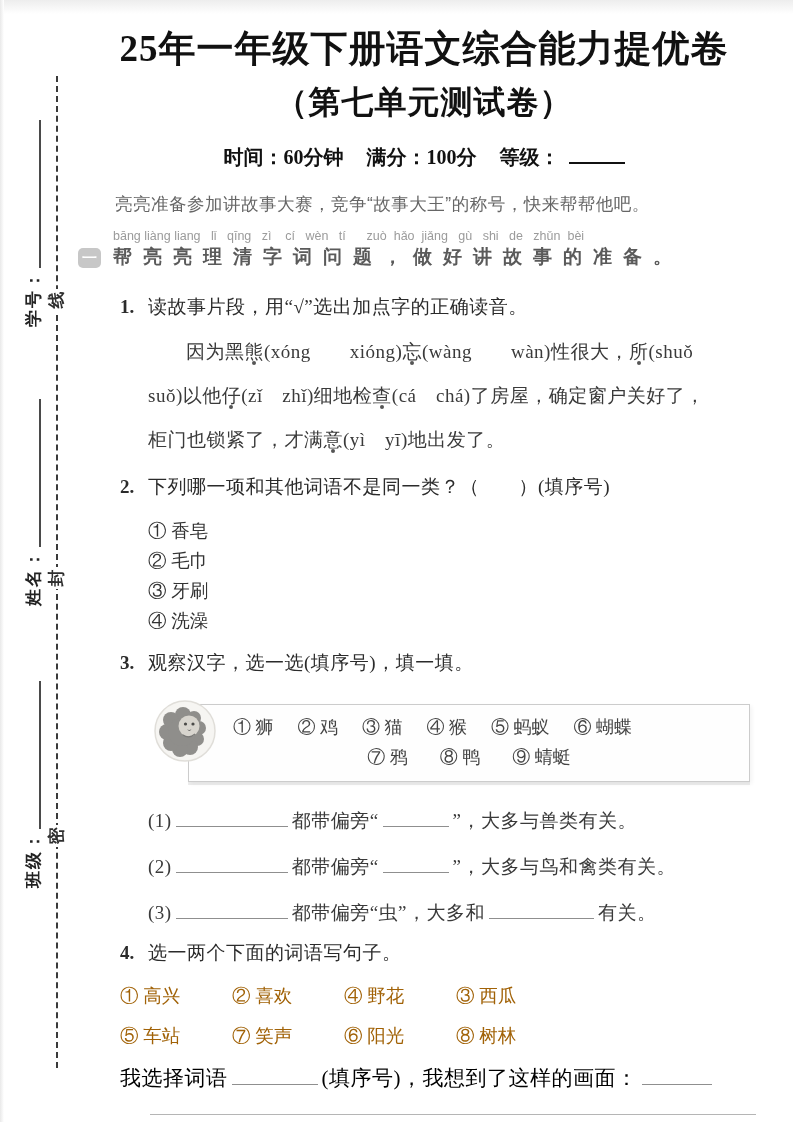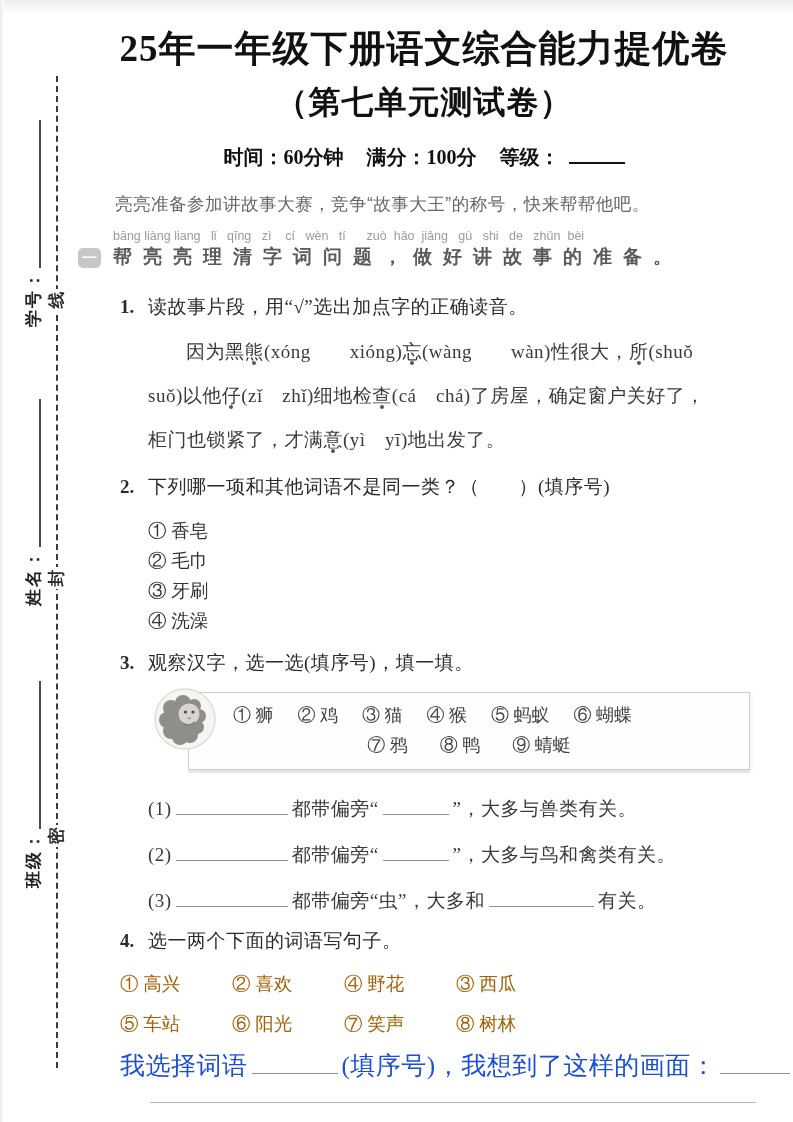--- a/index.html
+++ b/index.html
@@ -56,32 +56,32 @@
   .du{position:relative;}
   .du::after{content:"";position:absolute;left:50%;bottom:-3px;width:4px;height:4px;border-radius:50%;
         background:#555;transform:translateX(-50%);}
   .blank{display:inline-block;height:14px;border-bottom:1.5px solid #8f8f8f;margin:0 4px;}
 
   .opts{display:flex;margin-top:14px;font-size:18.5px;line-height:30px;color:#333;flex-direction:column;}
   .opts .opt{margin-right:26px;white-space:nowrap;}
   .opts4{display:flex;margin-top:8px;padding-left:46px;font-size:18.5px;line-height:40px;color:#a16207;}
   .opts4 .opt{width:112px;white-space:nowrap;}
 
-  .charbox{position:relative;margin:14px 0 0 40px;width:560px;height:76px;background:#fefefe;
+  .charbox{position:relative;margin:26px 0 0 40px;width:560px;height:76px;background:#fefefe;
         border:1px solid #cccccc;box-shadow:0 3px 0 rgba(0,0,0,0.07),2px 2px 4px rgba(0,0,0,0.05);}
   .charbox-row1{display:flex;padding:10px 0 0 44px;font-size:18px;color:#444;}
   .charbox-row1 .opt{margin-right:24px;white-space:nowrap;}
   .charbox-row2{display:flex;justify-content:center;padding-top:6px;font-size:18px;color:#444;}
   .charbox-row2 .opt{margin:0 16px;white-space:nowrap;text-align:center;}
   .lion{position:absolute;left:-36px;top:-6px;width:64px;height:64px;}
 
   .fills{margin-top:16px;}
   .fills .rich-line{font-size:19px;line-height:46px;letter-spacing:0.5px;white-space:nowrap;color:#3a3a3a;}
   .sentence{margin-top:2px;padding-left:46px;}
-  .sentence .rich-line{font-size:25px;line-height:40px;letter-spacing:0.5px;white-space:nowrap;color:#1d4ed8;}
+  .sentence .rich-line{font-size:21px;line-height:40px;letter-spacing:0.5px;white-space:nowrap;color:#000000;}
 
   .wline{height:0;border-bottom:1.5px solid #b5b5b5;}
   .wline1{margin:16px 0 0 76px;width:606px;}
   .wline2-wrap{display:flex;align-items:flex-end;margin:32px 0 0 76px;}
   .wline2{width:582px;}
   .wperiod{font-size:12px;color:#999;line-height:10px;margin:0 0 2px 3px;font-family:"Liberation Serif",serif;}
 </style>
 </head>
 <body>
 
@@ -212,22 +212,22 @@
         </div>
       </div>
       <div class="opts4">
           <span class="opt">① 高兴</span>
           <span class="opt">② 喜欢</span>
           <span class="opt">④ 野花</span>
           <span class="opt">③ 西瓜</span>
         </div>
       <div class="opts4" style="margin-top:0;">
           <span class="opt">⑤ 车站</span>
+          <span class="opt">⑦ 笑声</span>
           <span class="opt">⑥ 阳光</span>
-          <span class="opt">⑦ 笑声</span>
           <span class="opt">⑧ 树林</span>
         </div>
       <div class="sentence">
           <div class="rich-line"><span>我选择词语</span><span class="blank" style="width: 86px;"></span><span>(填序号)，我想到了这样的画面：</span><span class="blank" style="width: 70px;"></span></div>
         </div>
 
     </div>
 
     <div class="wline wline1"></div>
     <div class="wline2-wrap">

